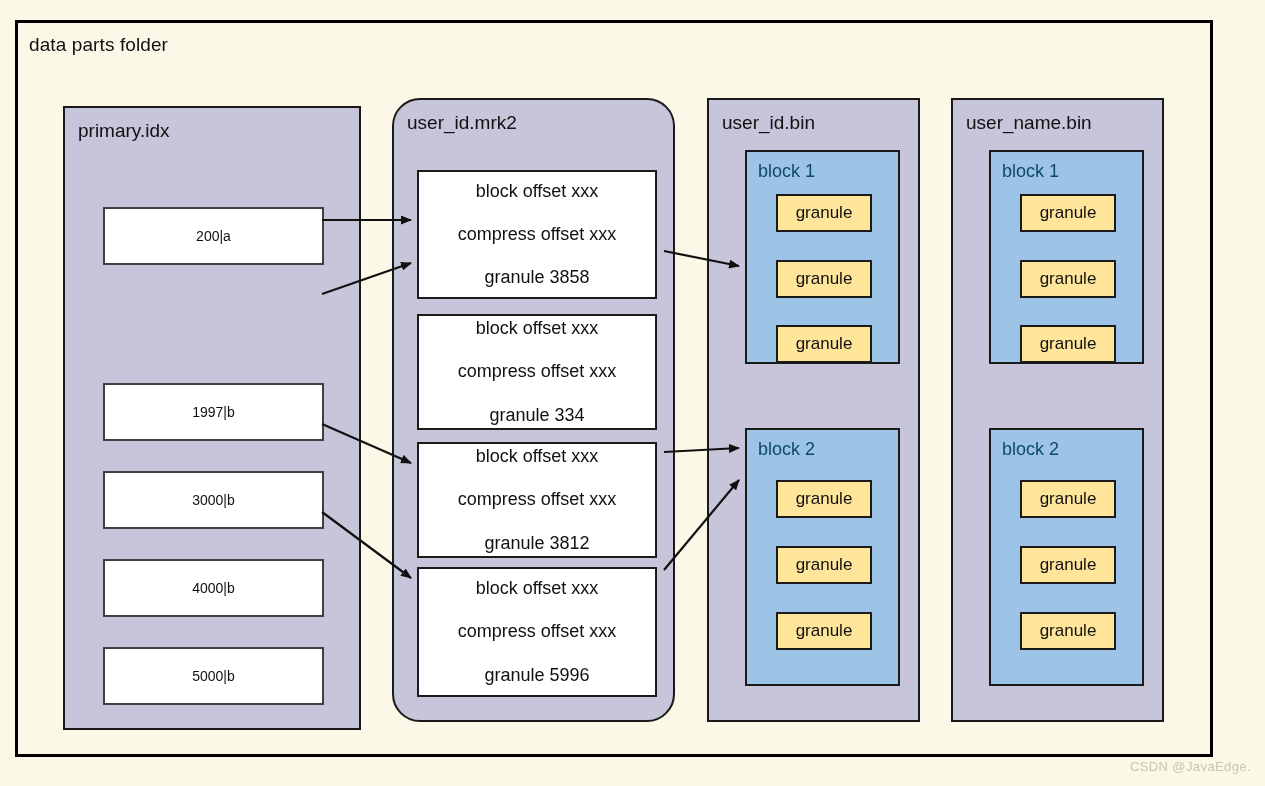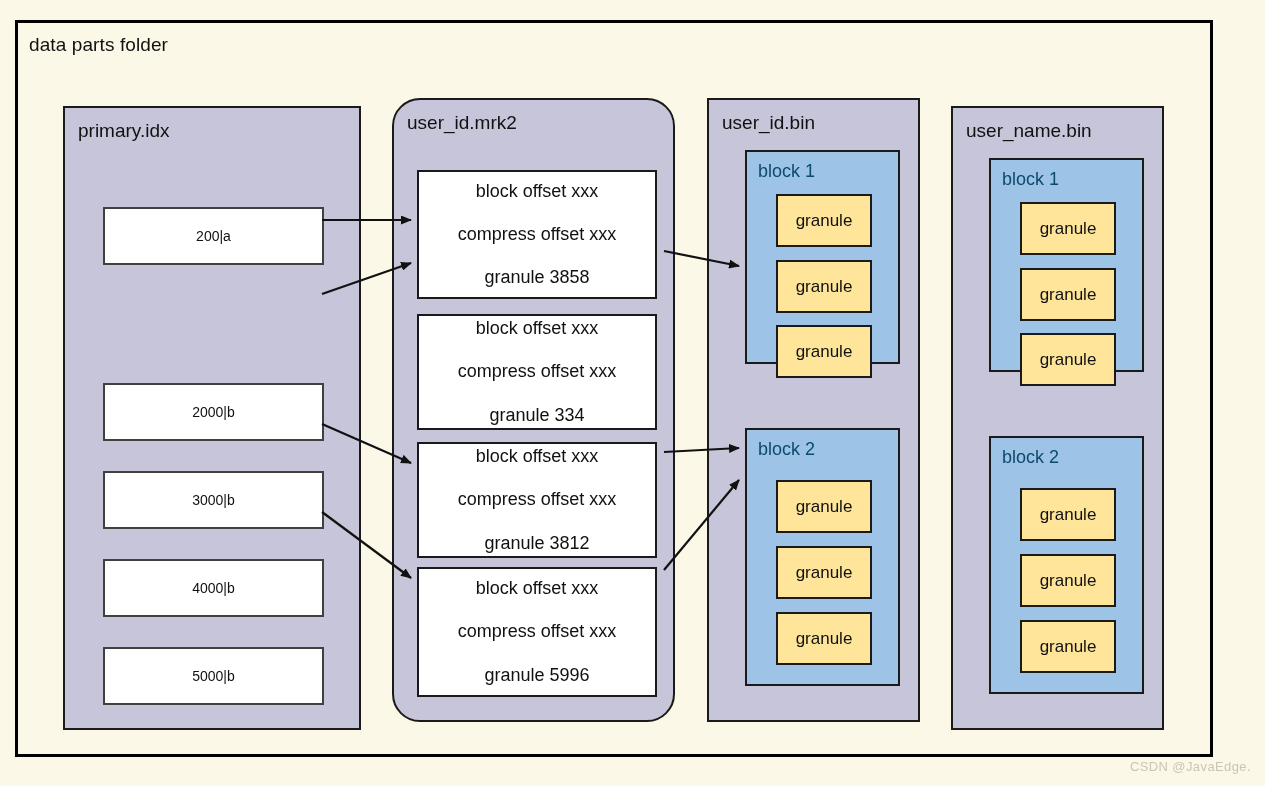--- a/index.html
+++ b/index.html
@@ -57,21 +57,21 @@
     left: 13px;
     top: 12px;
     font-size: 19px;
     color: #111;
     white-space: nowrap;
   }
 
   #panel-primary  { left: 63px;  width: 298px; margin-top: 8px; }
   #panel-mrk2     { left: 392px; width: 283px; border-radius: 28px; }
   #panel-idbin    { left: 707px; width: 213px; }
-  #panel-namebin  { left: 951px; width: 213px; margin-top: 8px; }
+  #panel-namebin  { left: 951px; width: 213px; }
 
   
   .idx-row {
     position: absolute;
     left: 38px;
     width: 221px;
     height: 58px;
     background: #ffffff;
     border: 2px solid #404040;
     box-sizing: border-box;
@@ -117,21 +117,21 @@
     top: 9px;
     font-size: 18px;
     color: #0c4a6e;
     white-space: nowrap;
     text-align: right;
   }
   .granule {
     position: absolute;
     left: 29px;
     width: 96px;
-    height: 53px;
+    height: 38px;
     background: #ffe599;
     border: 2px solid #1a1a1a;
     box-sizing: border-box;
     display: flex;
     align-items: center;
     justify-content: center;
     font-size: 17px;
     color: #111;
   }
 
@@ -160,21 +160,21 @@
 <body>
 
 <div id="stage">
 
   <div class="outer-frame"></div>
   <div class="frame-title">data parts folder</div>
 
   <div class="panel" id="panel-primary">
     <div class="panel-title">primary.idx</div>
     <div class="idx-row" style="top:99px">200|a</div>
-    <div class="idx-row" style="top:275px">2000|b</div>
+    <div class="idx-row" style="top:275px">1997|b</div>
     <div class="idx-row" style="top:363px">3000|b</div>
     <div class="idx-row" style="top:451px">4000|b</div>
     <div class="idx-row" style="top:539px">5000|b</div>
   </div>
 
   <div class="panel" id="panel-mrk2">
     <div class="panel-title">user_id.mrk2</div>
 
     <div class="mark-box" style="top:70px; height:129px">
       <div class="mark-line">block offset xxx</div>

